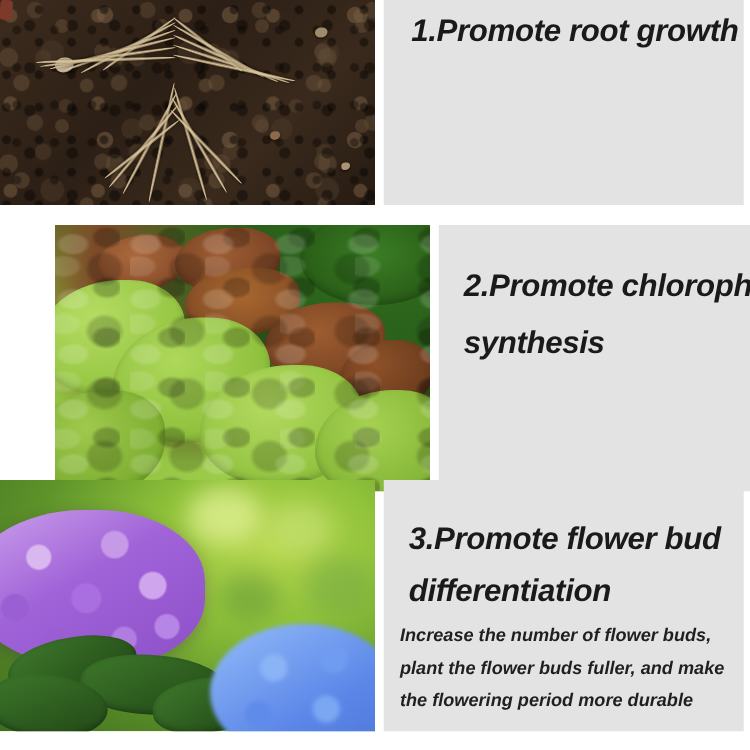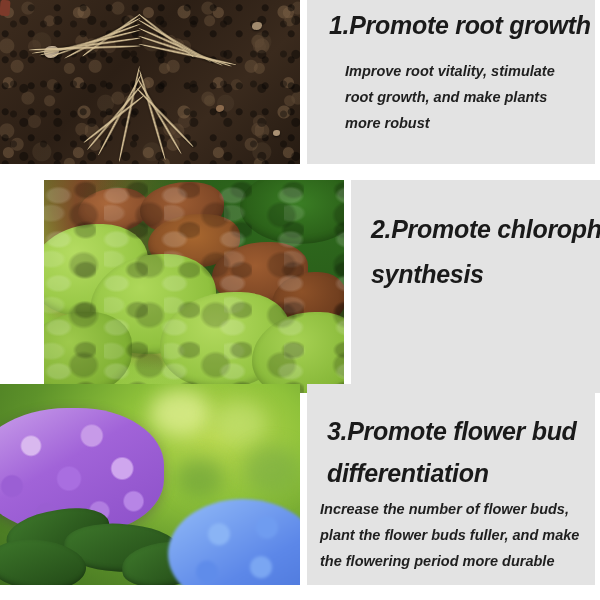--- a/index.html
+++ b/index.html
@@ -260,23 +260,20 @@
       <div class="root" style="left:138px;top:70px;width:3px;height:94px;transform:rotate(-16deg);"></div>
       <div class="root" style="left:140px;top:74px;width:3px;height:92px;transform:rotate(28deg);"></div>
       <div class="root" style="left:136px;top:78px;width:3px;height:88px;transform:rotate(-30deg);"></div>
       <div class="root" style="left:141px;top:84px;width:3px;height:86px;transform:rotate(40deg);"></div>
       <div class="root" style="left:135px;top:88px;width:3px;height:82px;transform:rotate(-44deg);"></div>
       <div class="root" style="left:142px;top:96px;width:3px;height:76px;transform:rotate(52deg);"></div>
     </div>
 
     <div class="panel">
       <div class="heading p1-heading">1.Promote root growth</div>
-      <div class="body-text p1-body">Improve root vitality, stimulate
-root growth, and make plants
-more robust</div>
     </div>
   </div>
 
   <div class="row row-2">
 
     <div class="photo">
       <div class="lettuce"></div>
 
       <div class="leaf" style="left:34px;top:8px;width:70px;height:44px;background:radial-gradient(ellipse at 40% 35%,#a9673a,#7e4526);"></div>
       <div class="leaf" style="left:96px;top:2px;width:84px;height:52px;background:radial-gradient(ellipse at 45% 40%,#9c5c32,#6f3c20);"></div>

